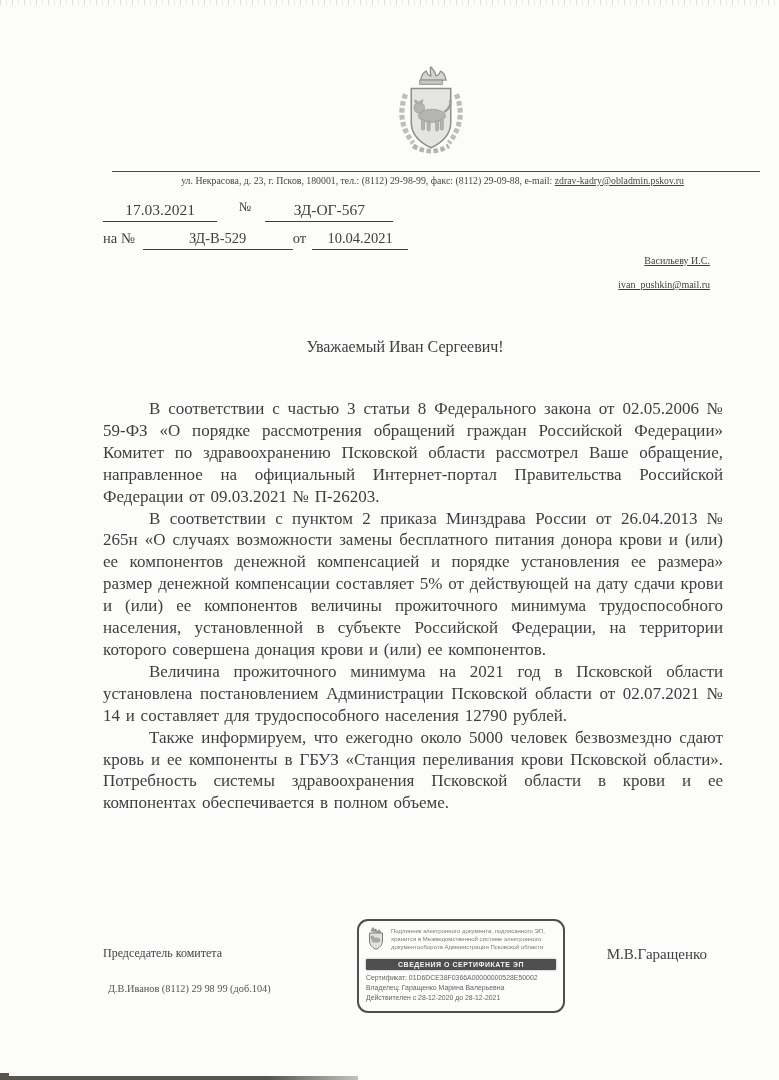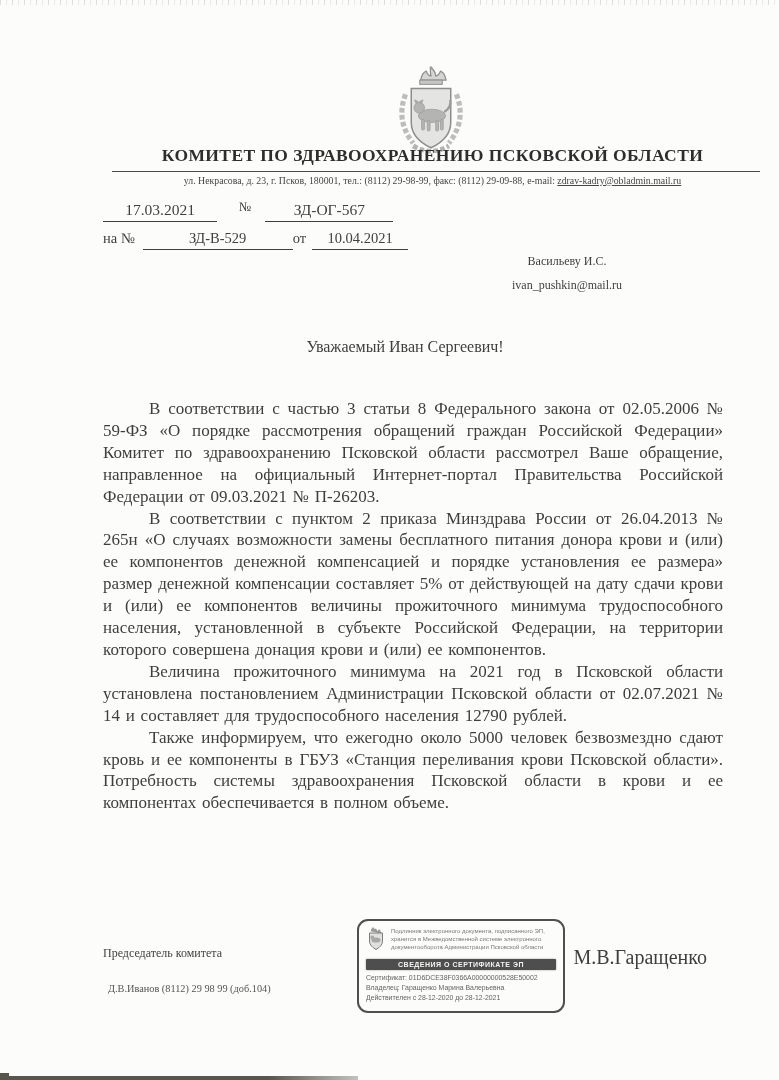--- a/index.html
+++ b/index.html
@@ -50,37 +50,37 @@
   .u{display:inline-block;text-align:center;border-bottom:1.5px solid #3f3f3f;padding-bottom:2px;}
   .u-date1{width:114px;}
   .u-out{width:128px;margin-left:14px;}
   .no-sign{vertical-align:4px;font-size:13px;margin-left:22px;}
   .u-in{width:150px;margin-left:8px;}
   .from-label{}
   .u-date2{width:96px;margin-left:6px;}
   
   .addressee{
     position:absolute;top:249px;left:424px;width:286px;
-    text-align:center;font-size:12px;line-height:24px;
+    text-align:right;font-size:10px;line-height:24px;text-decoration:underline;
   }
   
   .salutation{
     position:absolute;top:338px;left:95px;width:620px;
     text-align:center;font-size:16px;
   }
   .body-text{
     position:absolute;top:398px;left:103px;width:620px;
   }
   .body-text p{
     margin:0;text-indent:46px;text-align:justify;
     font-size:17px;line-height:21.9px;word-spacing:1.5px;color:#3e3e3e;
   }
   
   .sig-position{position:absolute;top:946px;left:103px;font-size:12px;text-align:right;}
-  .sig-name{position:absolute;top:946px;right:72px;font-size:20px;}
+  .sig-name{position:absolute;top:946px;right:72px;font-size:15px;}
   .sig-executor{position:absolute;top:983px;left:108px;font-size:10.3px;color:#555;}
   
   .stamp{
     position:absolute;left:357px;top:919px;width:208px;height:94px;
     border:2px solid #4f4f4f;border-radius:11px;
     padding:6px 7px 4px;box-sizing:border-box;
     background:#fcfcfb;
     font-family:"Liberation Sans", sans-serif;
   }
   .stamp-head{display:flex;gap:5px;align-items:flex-start;}
@@ -122,23 +122,22 @@
         <path d="M35 40 l1.5 -4 l-4 2 z"></path>
         <path d="M59 49 q8 -5 6.5 -13" fill="none" stroke-width="2.4"></path>
         <rect x="35" y="57" width="3" height="11" rx="1"></rect>
         <rect x="41" y="58" width="3" height="11" rx="1"></rect>
         <rect x="50" y="58" width="3" height="11" rx="1"></rect>
         <rect x="55" y="57" width="3" height="11" rx="1"></rect>
       </g>
     </svg>
   </div>
 
-  <div class="org-name">КОМИТЕТ ПО ЗДРАВООХРАНЕНИЮ ПСКОВСКОЙ ОБЛАСТИ</div>
   <div class="header-rule"></div>
-  <div class="header-address"><span>ул. Некрасова, д. 23, г. Псков, 180001, тел.: (8112) 29-98-99, факс: (8112) 29-09-88, e-mail: </span><span class="email">zdrav-kadry@obladmin.mail.ru</span></div>
+  <div class="header-address"><span>ул. Некрасова, д. 23, г. Псков, 180001, тел.: (8112) 29-98-99, факс: (8112) 29-09-88, e-mail: </span><span class="email">zdrav-kadry@obladmin.pskov.ru</span></div>
 
   <div class="ref-line1">
     <span class="u u-date1">17.03.2021</span><span class="no-sign">№</span><span class="u u-out">ЗД-ОГ-567</span>
   </div>
   <div class="ref-line2">
     <span>на №</span><span class="u u-in">ЗД-В-529</span><span class="from-label">от</span><span class="u u-date2">10.04.2021</span>
   </div>
 
   <div class="addressee">
     <div>Васильеву И.С.</div>

